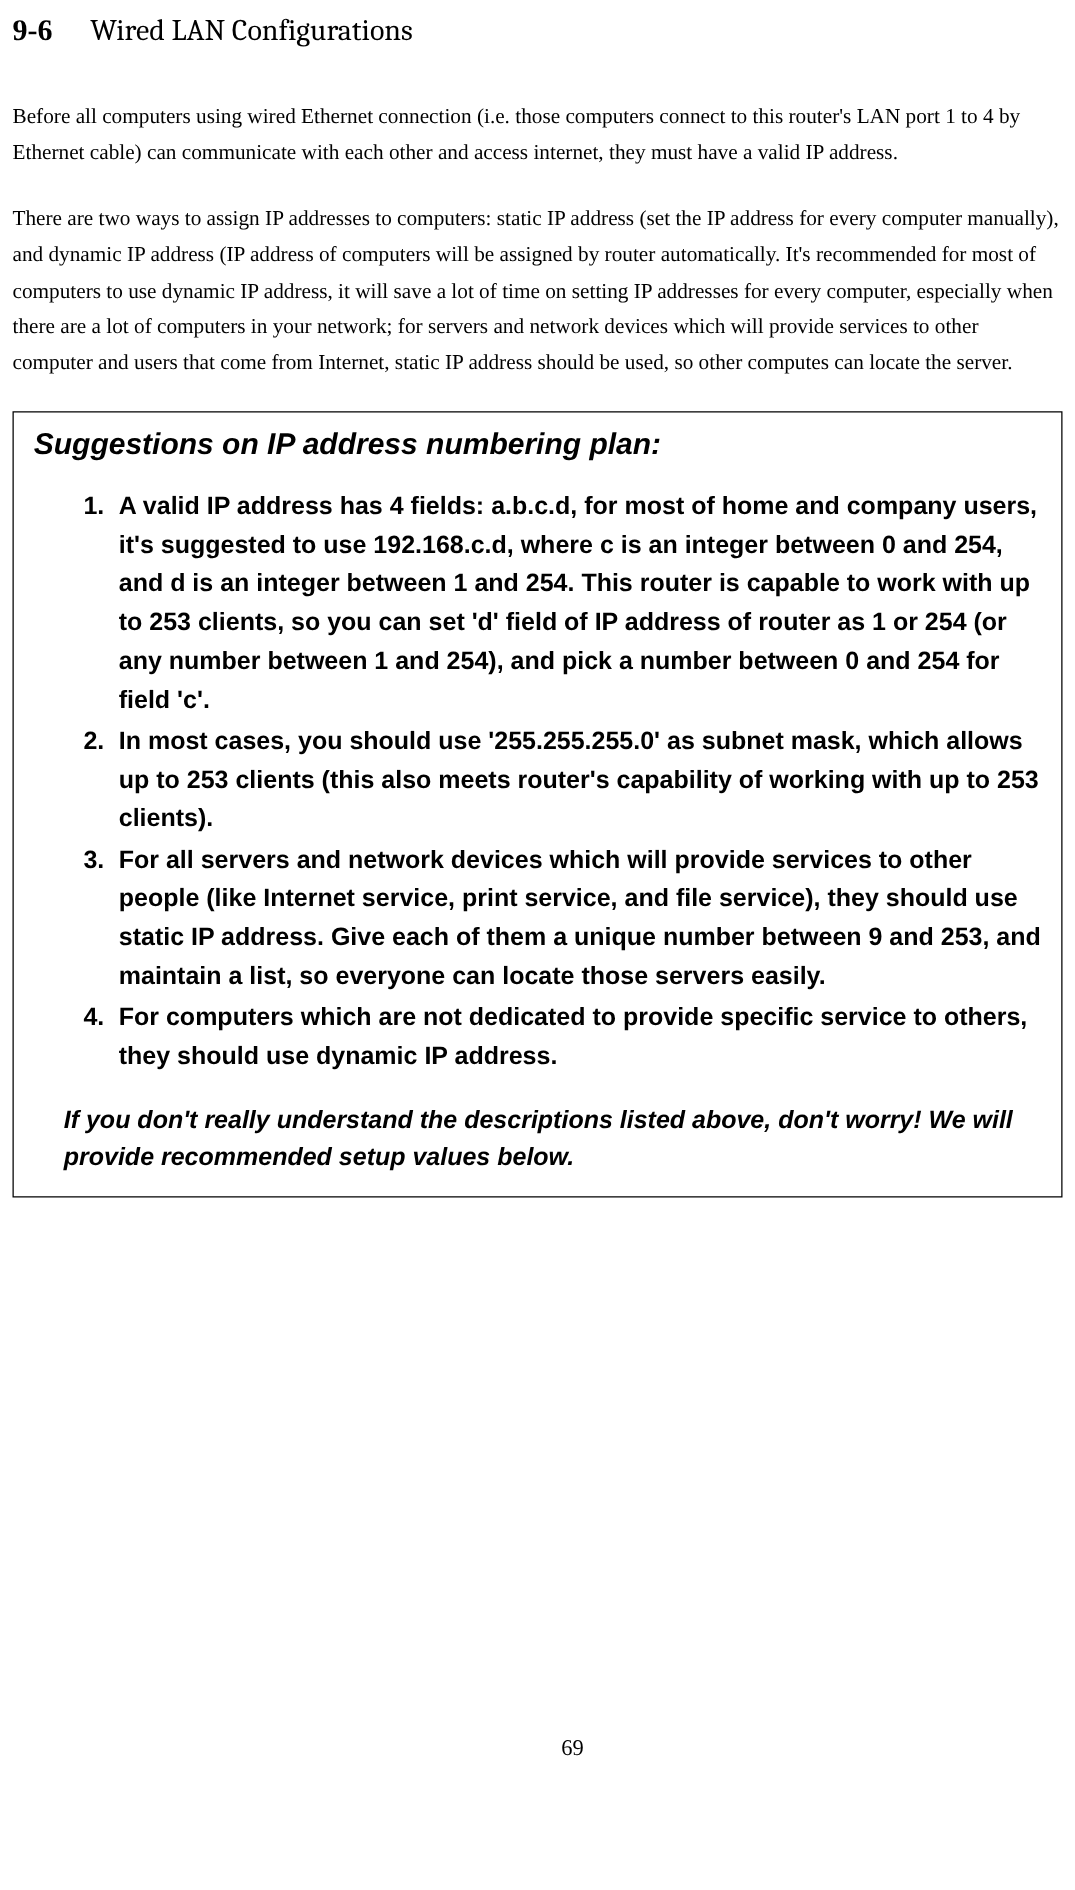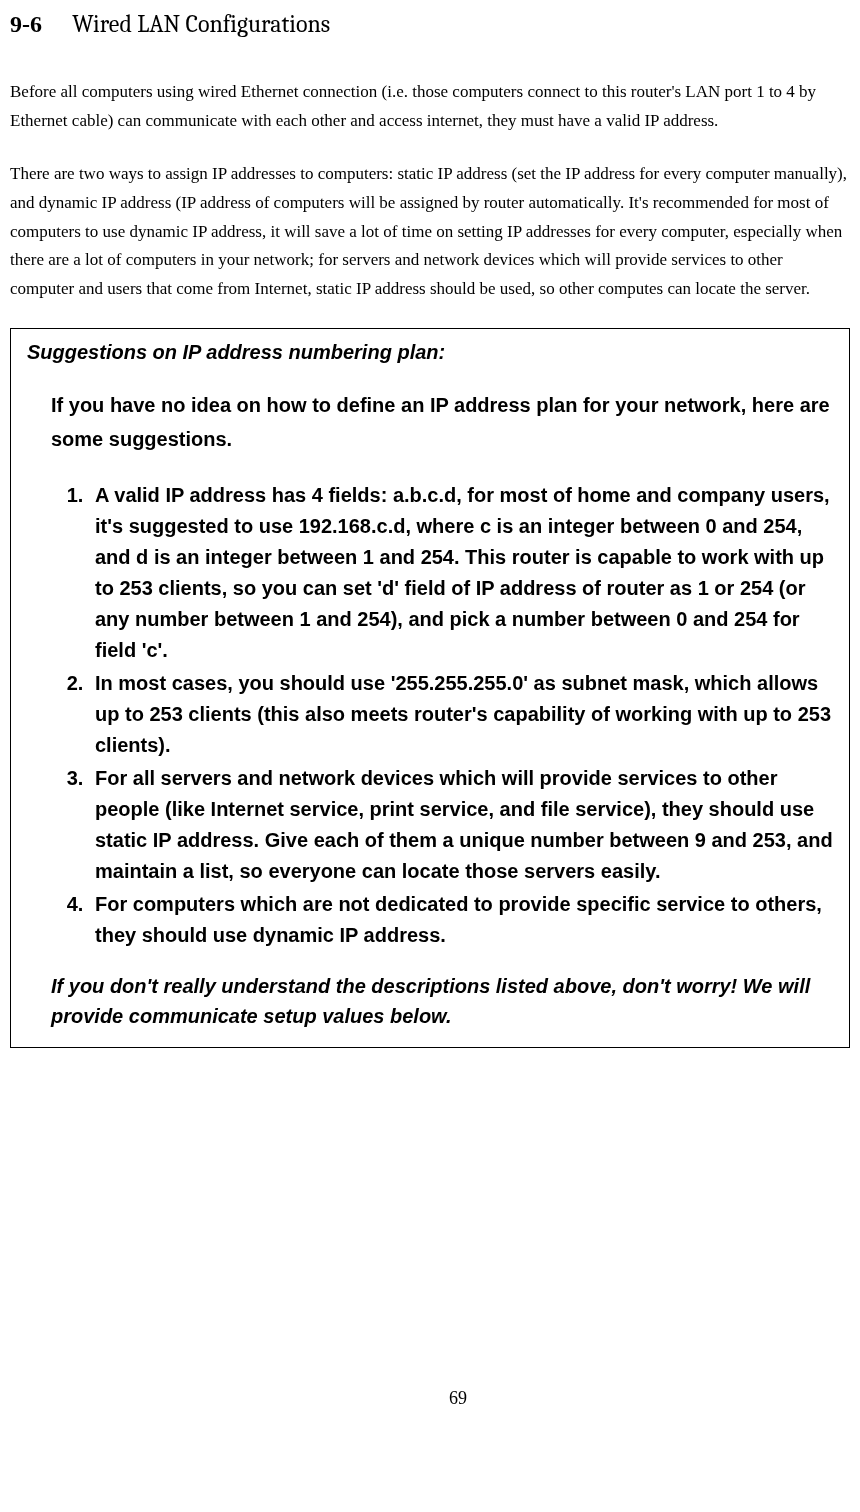--- a/index.html
+++ b/index.html
@@ -31,22 +31,22 @@
     }
     .suggestions-box {
       border: 1.5px solid black;
       padding: 12px 16px 16px 16px;
       margin-top: 10px;
     }
     .box-title {
       font-family: Arial, sans-serif;
       font-weight: bold;
       font-style: italic;
-      font-size: 20px;
-      margin-bottom: 24px;
+      font-size: 24px;
+      margin-bottom: 8px;
     }
     .box-intro {
       font-family: Arial, sans-serif;
       font-weight: bold;
       font-size: 20px;
       line-height: 1.7;
       margin-left: 24px;
       margin-bottom: 24px;
     }
     .numbered-list {
@@ -86,23 +86,22 @@
 <div class="section-header">
   <span class="section-number">9-6</span><span class="section-title"> Wired LAN Configurations</span>
 </div>
 
 <div class="paragraph">Before all computers using wired Ethernet connection (i.e. those computers connect to this router's LAN port 1 to 4 by Ethernet cable) can communicate with each other and access internet, they must have a valid IP address.</div>
 
 <div class="paragraph">There are two ways to assign IP addresses to computers: static IP address (set the IP address for every computer manually), and dynamic IP address (IP address of computers will be assigned by router automatically. It's recommended for most of computers to use dynamic IP address, it will save a lot of time on setting IP addresses for every computer, especially when there are a lot of computers in your network; for servers and network devices which will provide services to other computer and users that come from Internet, static IP address should be used, so other computes can locate the server.</div>
 
 <div class="suggestions-box">
   <div class="box-title">Suggestions on IP address numbering plan:</div>
-  <div class="box-intro">If you have no idea on how to define an IP address plan for your network, here are some suggestions.</div>
   <ol class="numbered-list">
     <li>A valid IP address has 4 fields: a.b.c.d, for most of home and company users, it's suggested to use 192.168.c.d, where c is an integer between 0 and 254, and d is an integer between 1 and 254. This router is capable to work with up to 253 clients, so you can set 'd' field of IP address of router as 1 or 254 (or any number between 1 and 254), and pick a number between 0 and 254 for field 'c'.</li>
     <li>In most cases, you should use '255.255.255.0' as subnet mask, which allows up to 253 clients (this also meets router's capability of working with up to 253 clients).</li>
     <li>For all servers and network devices which will provide services to other people (like Internet service, print service, and file service), they should use static IP address. Give each of them a unique number between 9 and 253, and maintain a list, so everyone can locate those servers easily.</li>
     <li>For computers which are not dedicated to provide specific service to others, they should use dynamic IP address.</li>
   </ol>
-  <div class="box-footer">If you don't really understand the descriptions listed above, don't worry! We will provide communicate setup values below.</div>
+  <div class="box-footer">If you don't really understand the descriptions listed above, don't worry! We will provide recommended setup values below.</div>
 </div>
 
 <div class="page-number">69</div>
 
 </body></html>

